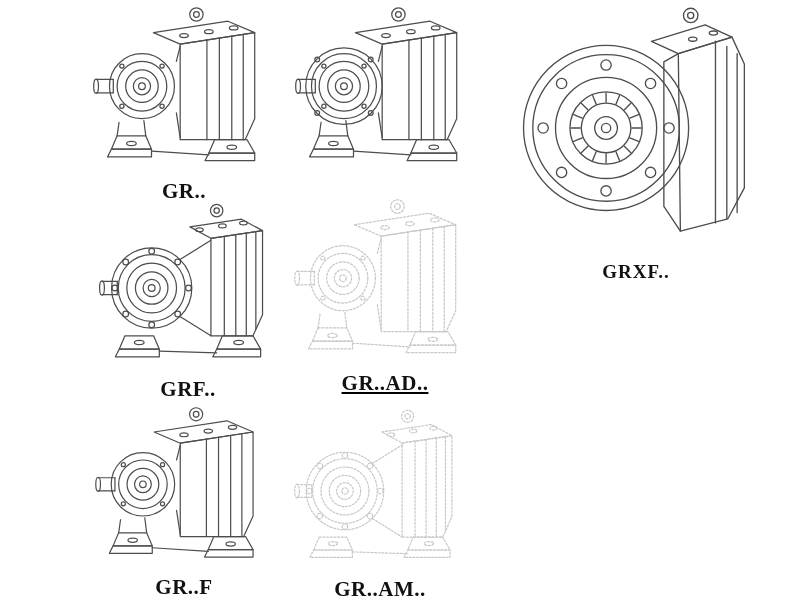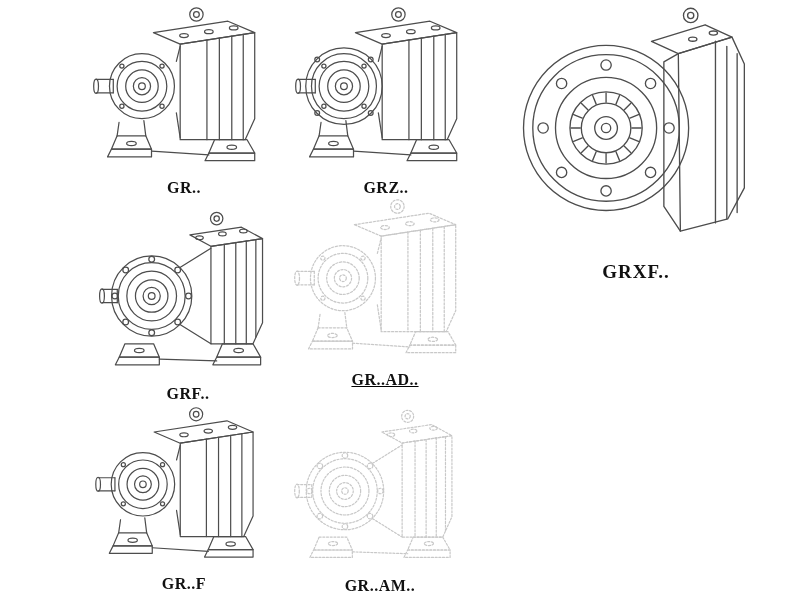--- a/index.html
+++ b/index.html
@@ -18,21 +18,21 @@
     position:relative;width:800px;height:600px;background:var(--bg);overflow:hidden;
   }
   .figure{
     position:absolute;margin:0;text-align:center;
   }
   .figure svg{display:block;margin:0 auto;color:var(--line);}
   .figure.faded svg{color:var(--faded);}
   .figure.faded use{stroke-dasharray:2.2 1.8;}
   .label{
     display:block;margin-top:3px;
-    font-weight:bold;font-size:16px;letter-spacing:.5px;color:var(--label);
+    font-weight:bold;font-size:21px;letter-spacing:.5px;color:var(--label);
   }
   .label.big{font-size:19px;letter-spacing:1px;}
   .defs-holder{position:absolute;width:0;height:0;overflow:hidden;}
 </style>
 </head>
 <body>
 
 <div class="defs-holder">
 <svg width="0" height="0" aria-hidden="true">
 <defs>
@@ -197,31 +197,30 @@
     <svg viewBox="0 0 200 180" width="196" height="172" role="img">
       <use href="#sym-foot"></use>
       <g stroke="currentColor" fill="none" stroke-width="1.3">
         <circle cx="56" cy="86" r="40"></circle>
         <circle cx="84" cy="58" r="2.5"></circle>
           <circle cx="28" cy="58" r="2.5"></circle>
         <circle cx="28" cy="114" r="2.5"></circle>
           <circle cx="84" cy="114" r="2.5"></circle>
       </g>
     </svg>
-    <figcaption class="label">GRZ..</figcaption>
   </figure>
 
   <figure class="figure" style="left:500px;top:0px;">
     <svg viewBox="0 0 230 250" width="272" height="258" role="img">
         <use href="#sym-grxf"></use>
       </svg>
     <figcaption class="label big">GRXF..</figcaption>
   </figure>
 
-  <figure class="figure" style="left:88px;top:210px;">
+  <figure class="figure" style="left:88px;top:202px;">
     <svg viewBox="0 0 200 180" width="200" height="172" role="img">
         <use href="#sym-flange"></use>
       </svg>
     <figcaption class="label">GRF..</figcaption>
   </figure>
 
   <figure class="figure faded" style="left:286px;top:196px;text-decoration:underline;">
     <svg viewBox="0 0 200 180" width="198" height="172" role="img">
         <use href="#sym-foot"></use>
       </svg>

